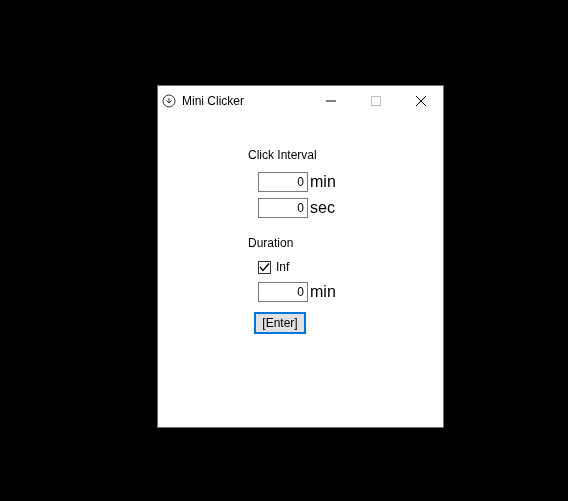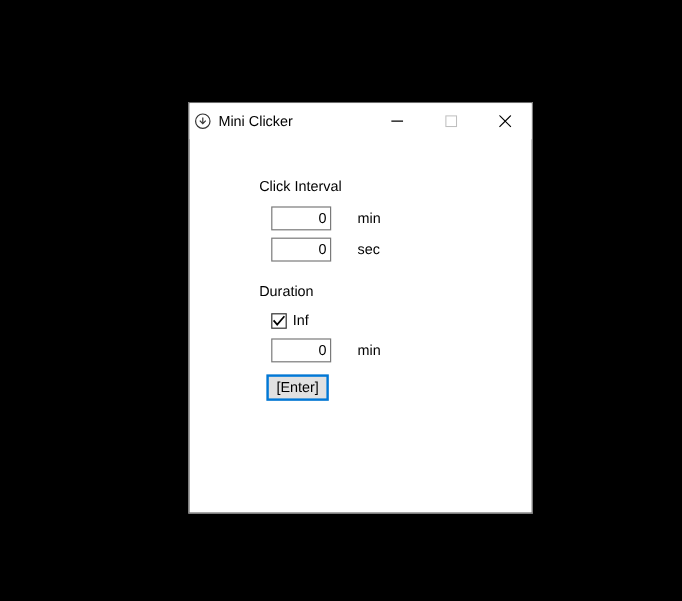--- a/index.html
+++ b/index.html
@@ -48,21 +48,21 @@
   .titlebar .controls .ctrl {
     width: 45px;
     height: 30px;
     display: flex;
     align-items: center;
     justify-content: center;
     color: #000;
   }
   .titlebar .controls .ctrl.maximize { color: #bfbfbf; }
   .content {
-    padding: 32px 0 0 58px;
+    padding: 32px 0 0 90px;
   }
   .section-label {
     font-size: 12px;
     margin-bottom: 10px;
   }
   .row {
     display: flex;
     align-items: center;
     margin-bottom: 6px;
     padding-left: 10px;
@@ -80,22 +80,22 @@
   }
   .num-input.focused {
     border: 1px solid #0078d7;
   }
   .num-input.focused .selected {
     background: #0078d7;
     color: #fff;
     padding: 0 1px;
   }
   .unit {
-    font-size: 12px;
-    margin-left: 22px;
+    font-size: 16px;
+    margin-left: 2px;
   }
   .section2 {
     margin-top: 18px;
   }
   .checkbox-row {
     display: flex;
     align-items: flex-end;
     padding-left: 10px;
     margin-bottom: 8px;
   }

